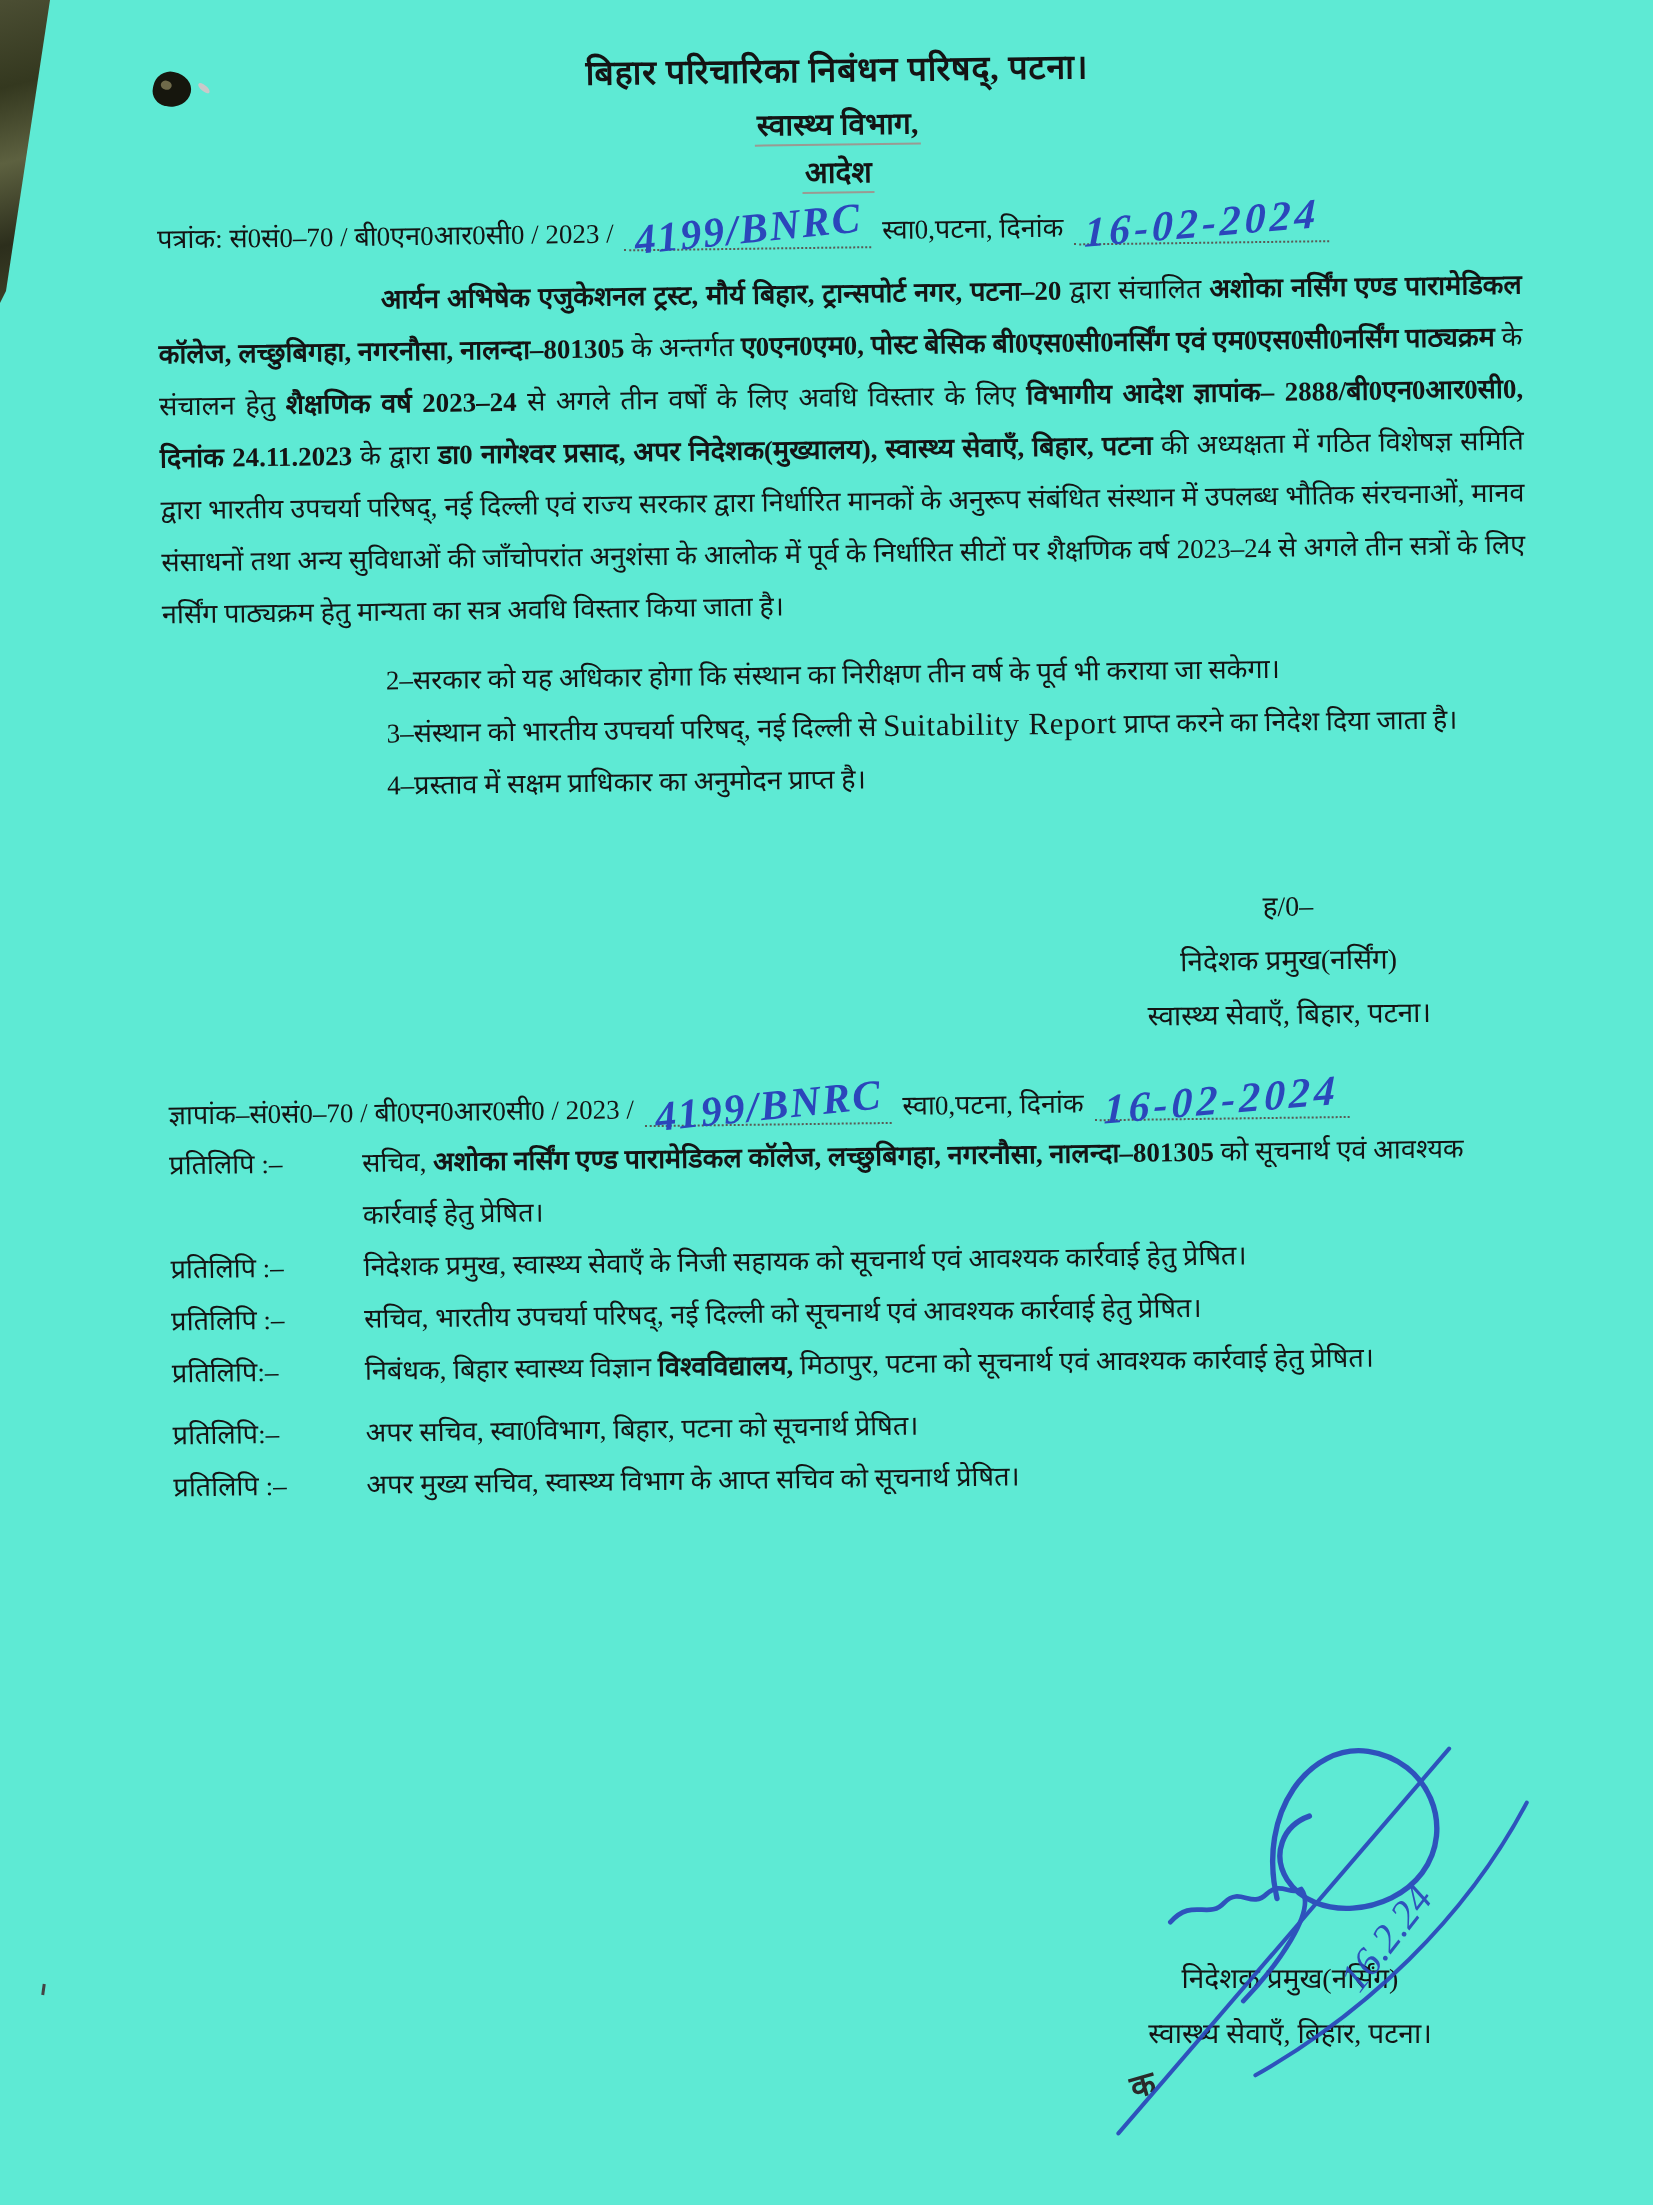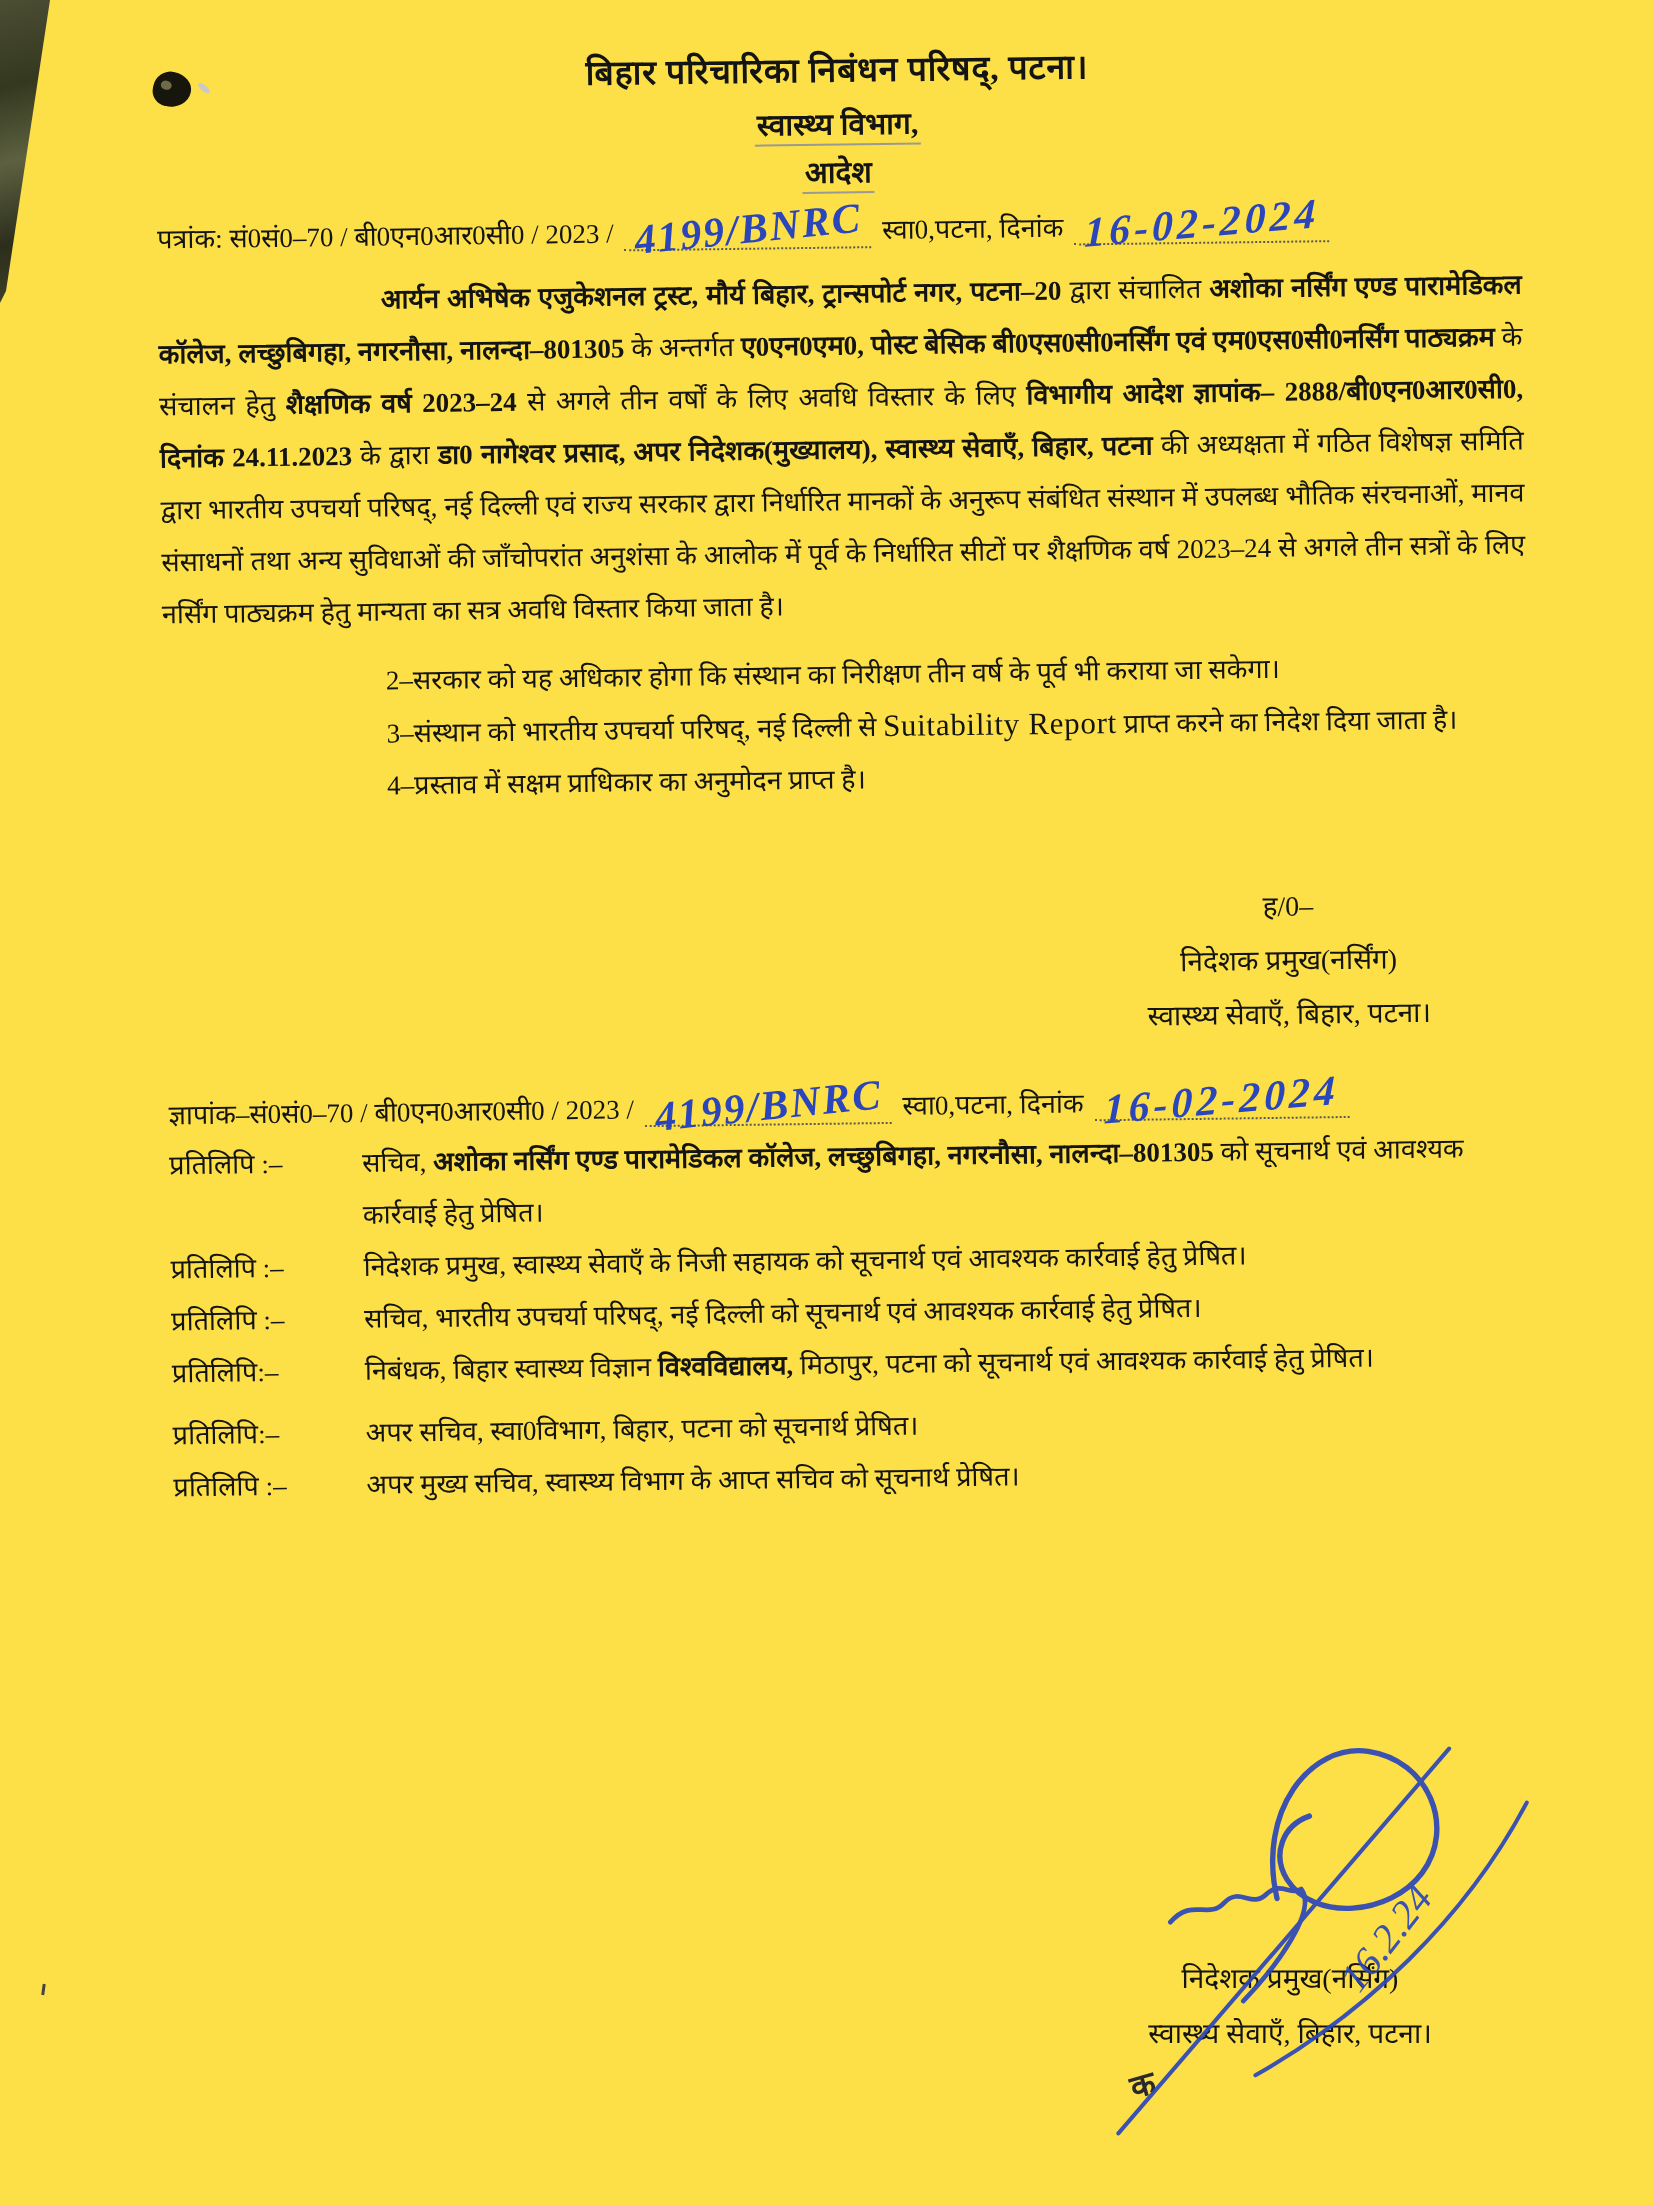--- a/index.html
+++ b/index.html
@@ -1,19 +1,19 @@
 <!DOCTYPE html>
 <html style="font-size:10.8px"><head>
 <meta charset="utf-8">
 <style>
   html,body { margin:0; padding:0; background:#888; }
   .page {
     position:relative;
     width:1654px; height:2205px;
-    background:#fde047;
+    background:#5eead4;
     overflow:hidden;
     color:#141414;
     font-family:"Liberation Serif","DejaVu Serif",serif;
   }
   .sheet {
     position:absolute; inset:0;
     box-sizing:border-box;
     padding:53px 135px 0 155px;
     transform:rotate(-0.75deg);
     transform-origin:270px 81px;

